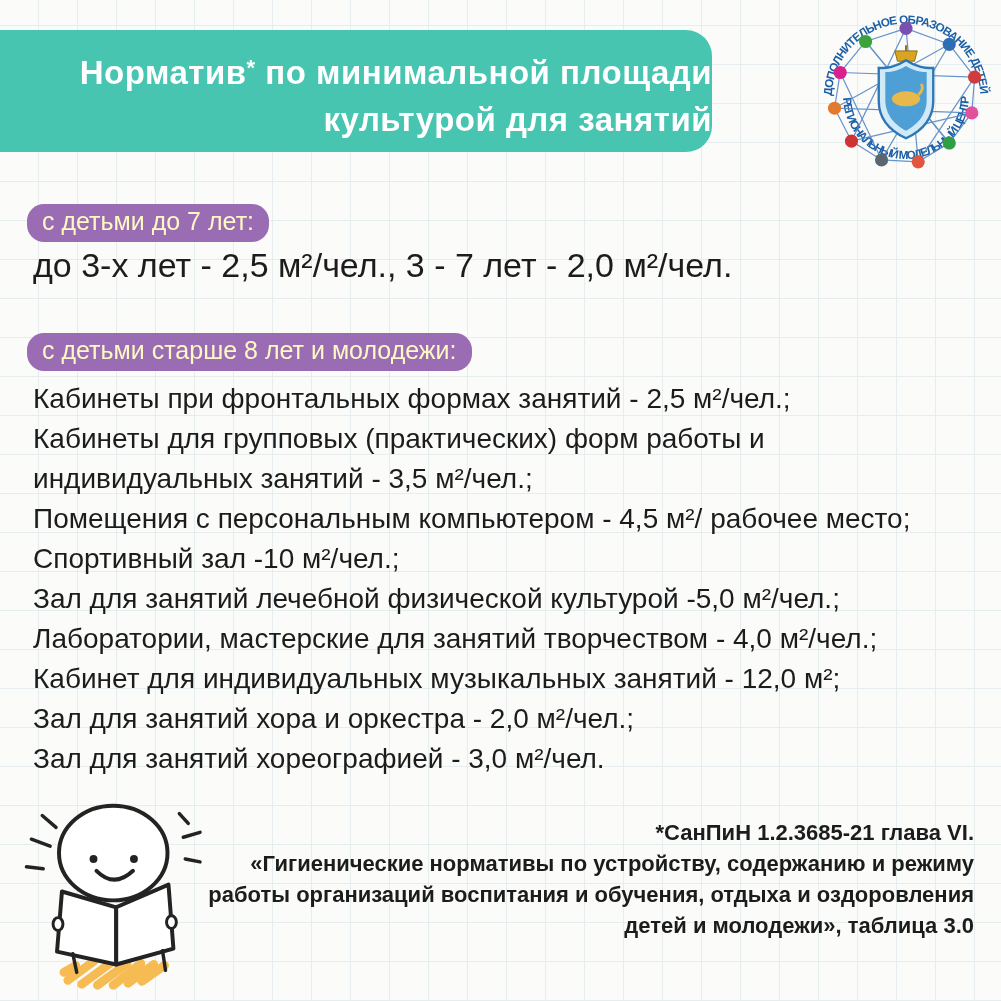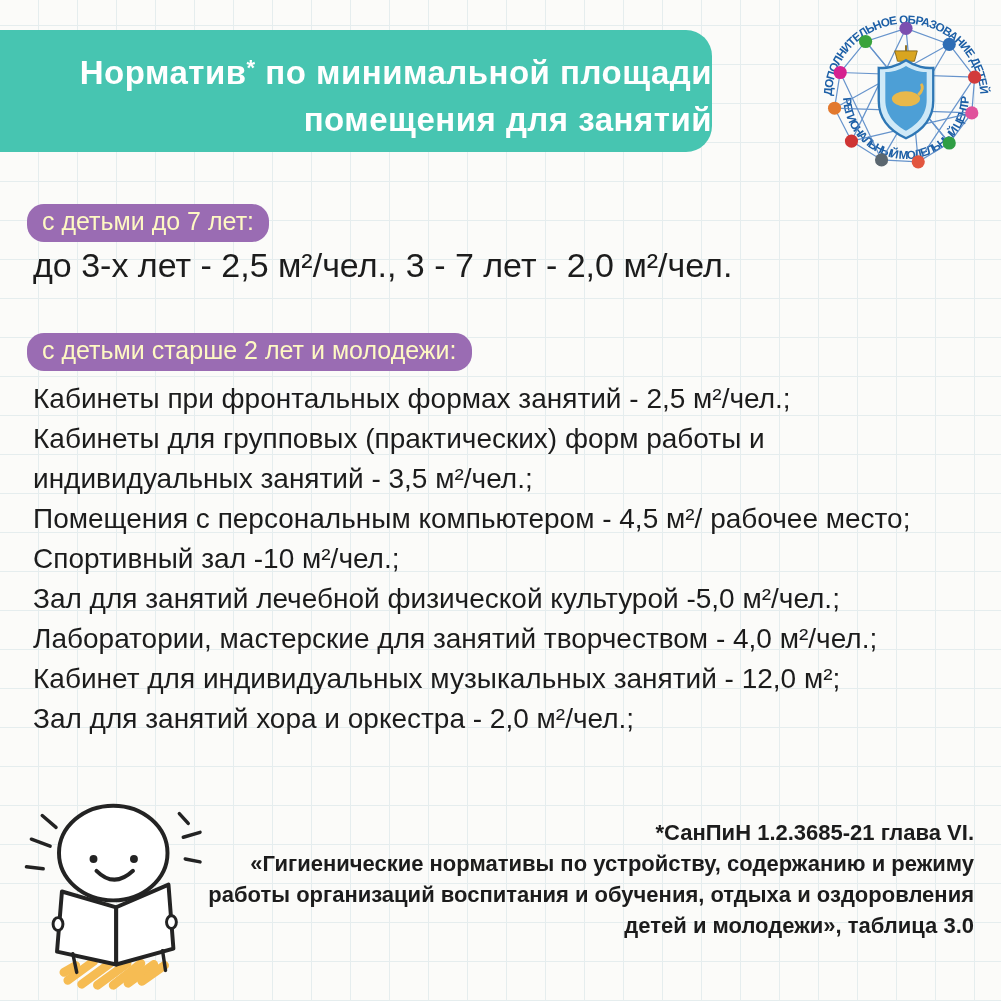--- a/index.html
+++ b/index.html
@@ -61,21 +61,21 @@
     text-align:right;font-weight:bold;margin-left:10px;
   }
   .footnote .fline{font-size:22px;line-height:31px;white-space:nowrap;}
   .mascot{position:absolute;left:22px;top:782px;width:218px;height:218px;}
 </style>
 </head>
 <body>
 
 <div class="banner">
   <div class="line"><span>Норматив</span><sup>*</sup><span> по минимальной площади</span></div>
-  <div class="line">помещения для занятий</div>
+  <div class="line">культурой для занятий</div>
 </div>
 
 <svg class="logo" viewBox="0 0 200 200">
   <defs>
     <path id="arcTop" d="M 21,102 A 79,79 0 0 1 179,102"></path>
     <path id="arcBot" d="M 33,100 A 67,67 0 0 0 167,100"></path>
   </defs>
   <text font-size="12.5" font-weight="bold" fill="#1d5fa6">
     <textPath href="#arcTop" startOffset="2" textLength="242">ДОПОЛНИТЕЛЬНОЕ ОБРАЗОВАНИЕ ДЕТЕЙ</textPath>
   </text>
@@ -115,31 +115,32 @@
     <path d="M100,62 C 90,69 78,71 71,70 L71,105 C71,126 85,138 100,145 C115,138 129,126 129,105 L129,70 C122,71 110,69 100,62 Z" fill="#cfe9f7" stroke="#2e77b5" stroke-width="2.5"></path>
     <path d="M100,68 C 92,73 83,75 78,74.5 L78,104 C78,121 89,131 100,137 C111,131 122,121 122,104 L122,74.5 C117,75 108,73 100,68 Z" fill="#4d9fd6"></path>
     <ellipse cx="100" cy="103" rx="15" ry="8" fill="#e8b84b"></ellipse>
     <path d="M113,99 Q120,92 116,87" stroke="#e8b84b" stroke-width="3" fill="none"></path>
   </g>
 </svg>
 
 <div class="badge badge1">с детьми до 7 лет:</div>
 <div class="under7">до 3-х лет - 2,5 м²/чел., 3 - 7 лет - 2,0 м²/чел.</div>
 
-<div class="badge badge2">с детьми старше 2 лет и молодежи:</div>
+<div class="badge badge2">с детьми старше 8 лет и молодежи:</div>
 <div class="rules">
   <div class="rule">Кабинеты при фронтальных формах занятий - 2,5 м²/чел.;</div>
   <div class="rule">Кабинеты для групповых (практических) форм работы и</div>
   <div class="rule">индивидуальных занятий - 3,5 м²/чел.;</div>
   <div class="rule">Помещения с персональным компьютером - 4,5 м²/ рабочее место;</div>
   <div class="rule">Спортивный зал -10 м²/чел.;</div>
   <div class="rule">Зал для занятий лечебной физической культурой -5,0 м²/чел.;</div>
   <div class="rule">Лаборатории, мастерские для занятий творчеством - 4,0 м²/чел.;</div>
   <div class="rule">Кабинет для индивидуальных музыкальных занятий - 12,0 м²;</div>
   <div class="rule">Зал для занятий хора и оркестра - 2,0 м²/чел.;</div>
+  <div class="rule">Зал для занятий хореографией - 3,0 м²/чел.</div>
 </div>
 
 <div class="footnote">
   <div class="fline">*СанПиН 1.2.3685-21 глава VI.</div>
   <div class="fline">«Гигиенические нормативы по устройству, содержанию и режиму</div>
   <div class="fline">работы организаций воспитания и обучения, отдыха и оздоровления</div>
   <div class="fline">детей и молодежи», таблица 3.0</div>
 </div>
 
 <svg class="mascot" viewBox="0 0 220 221">

